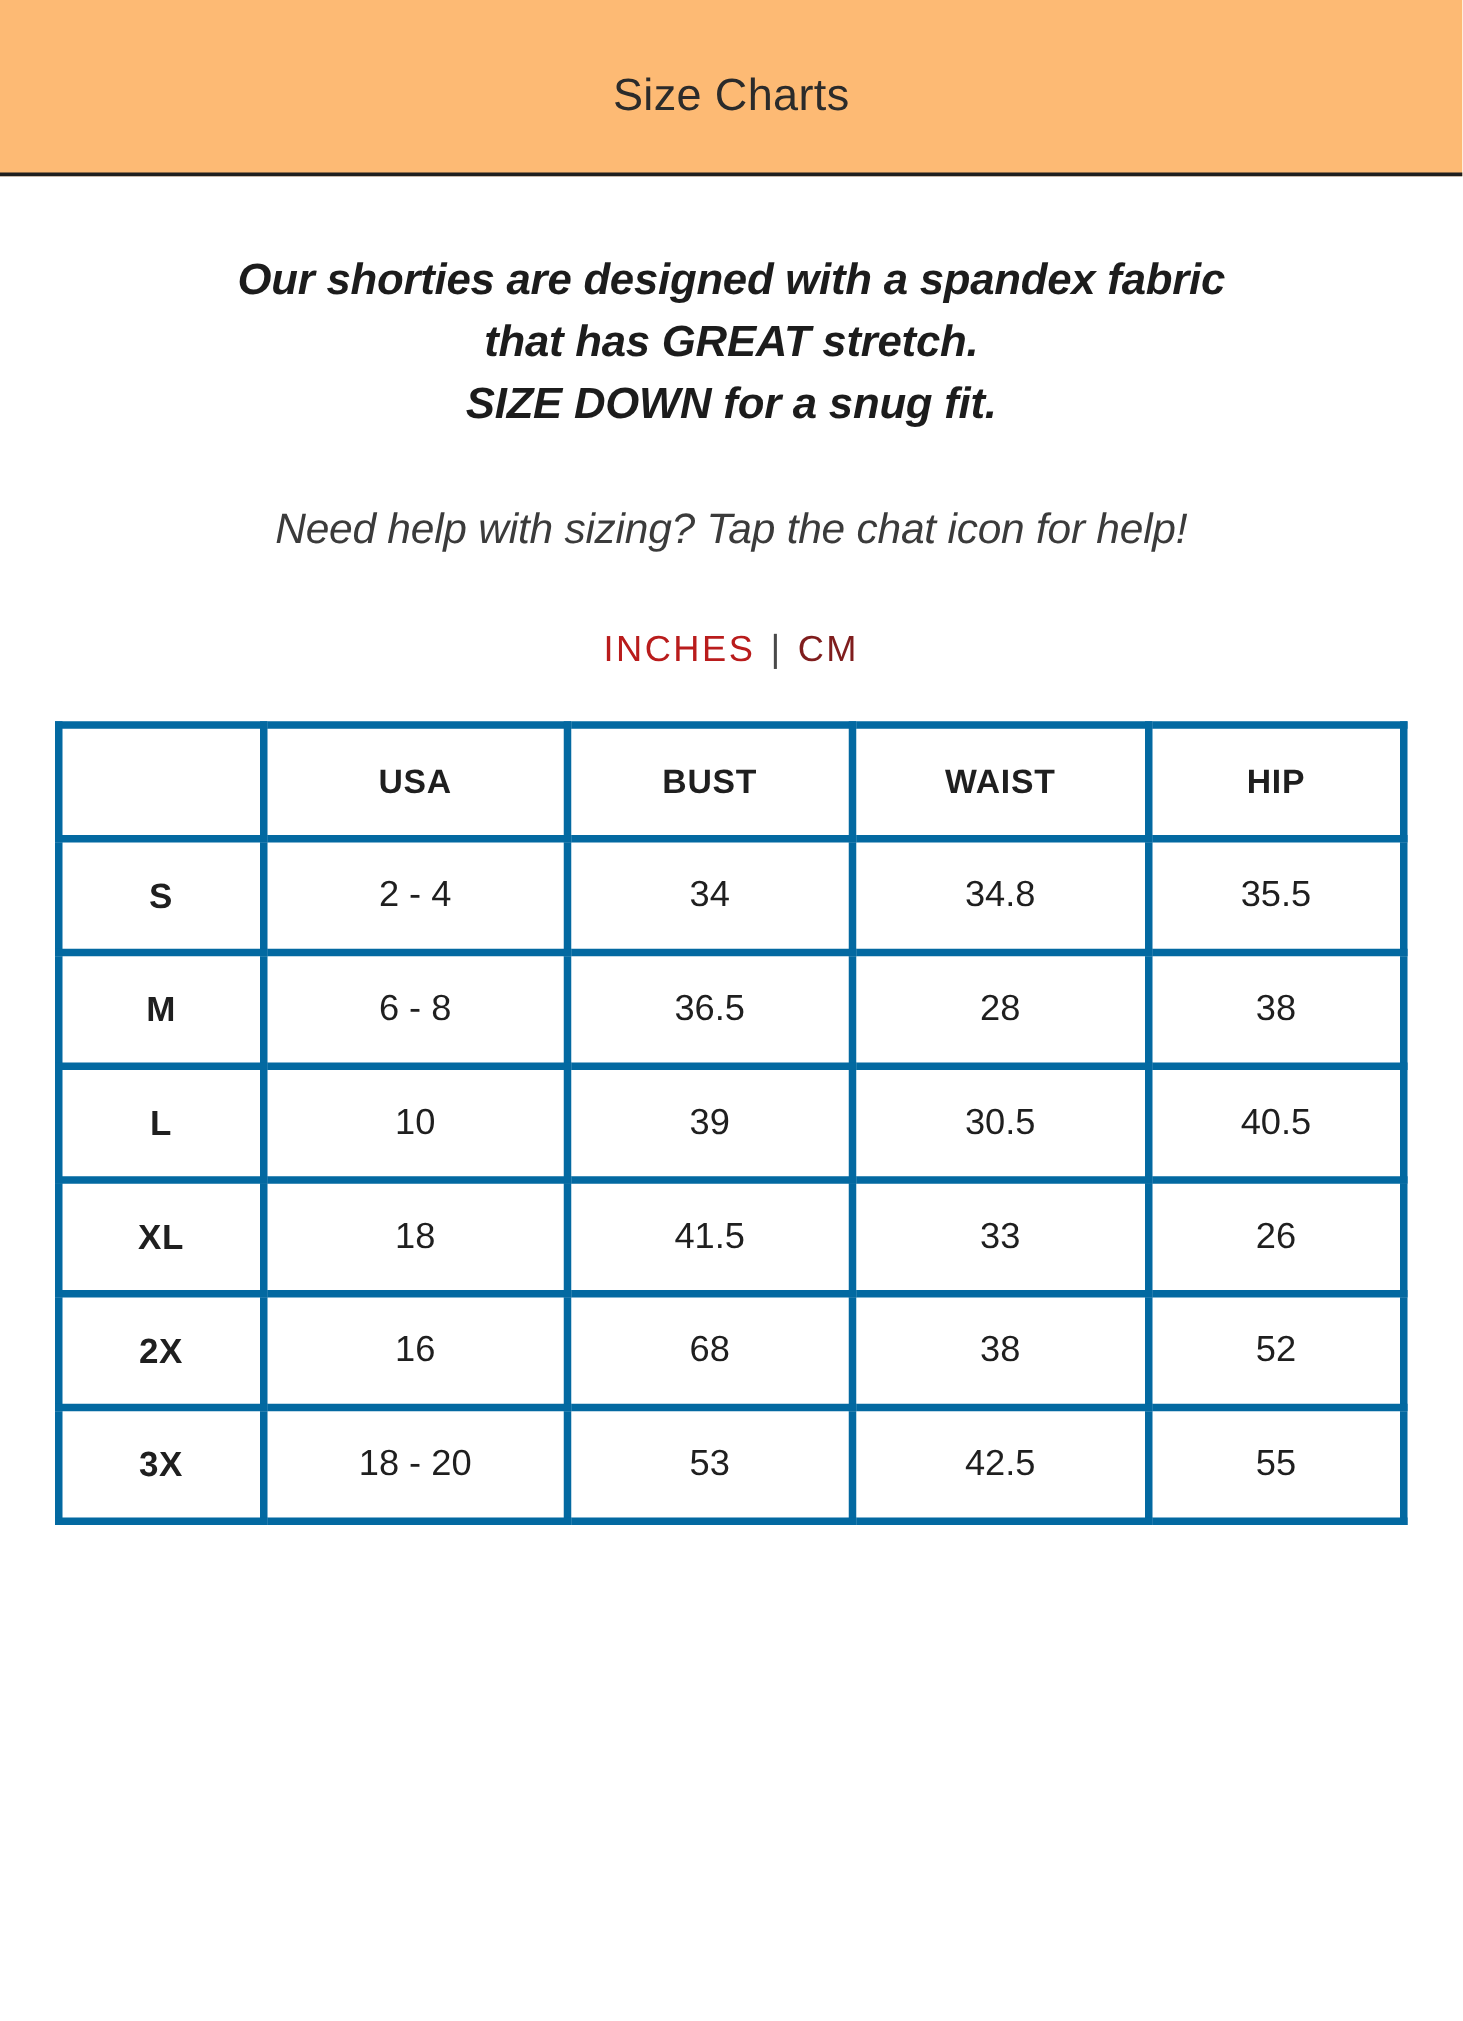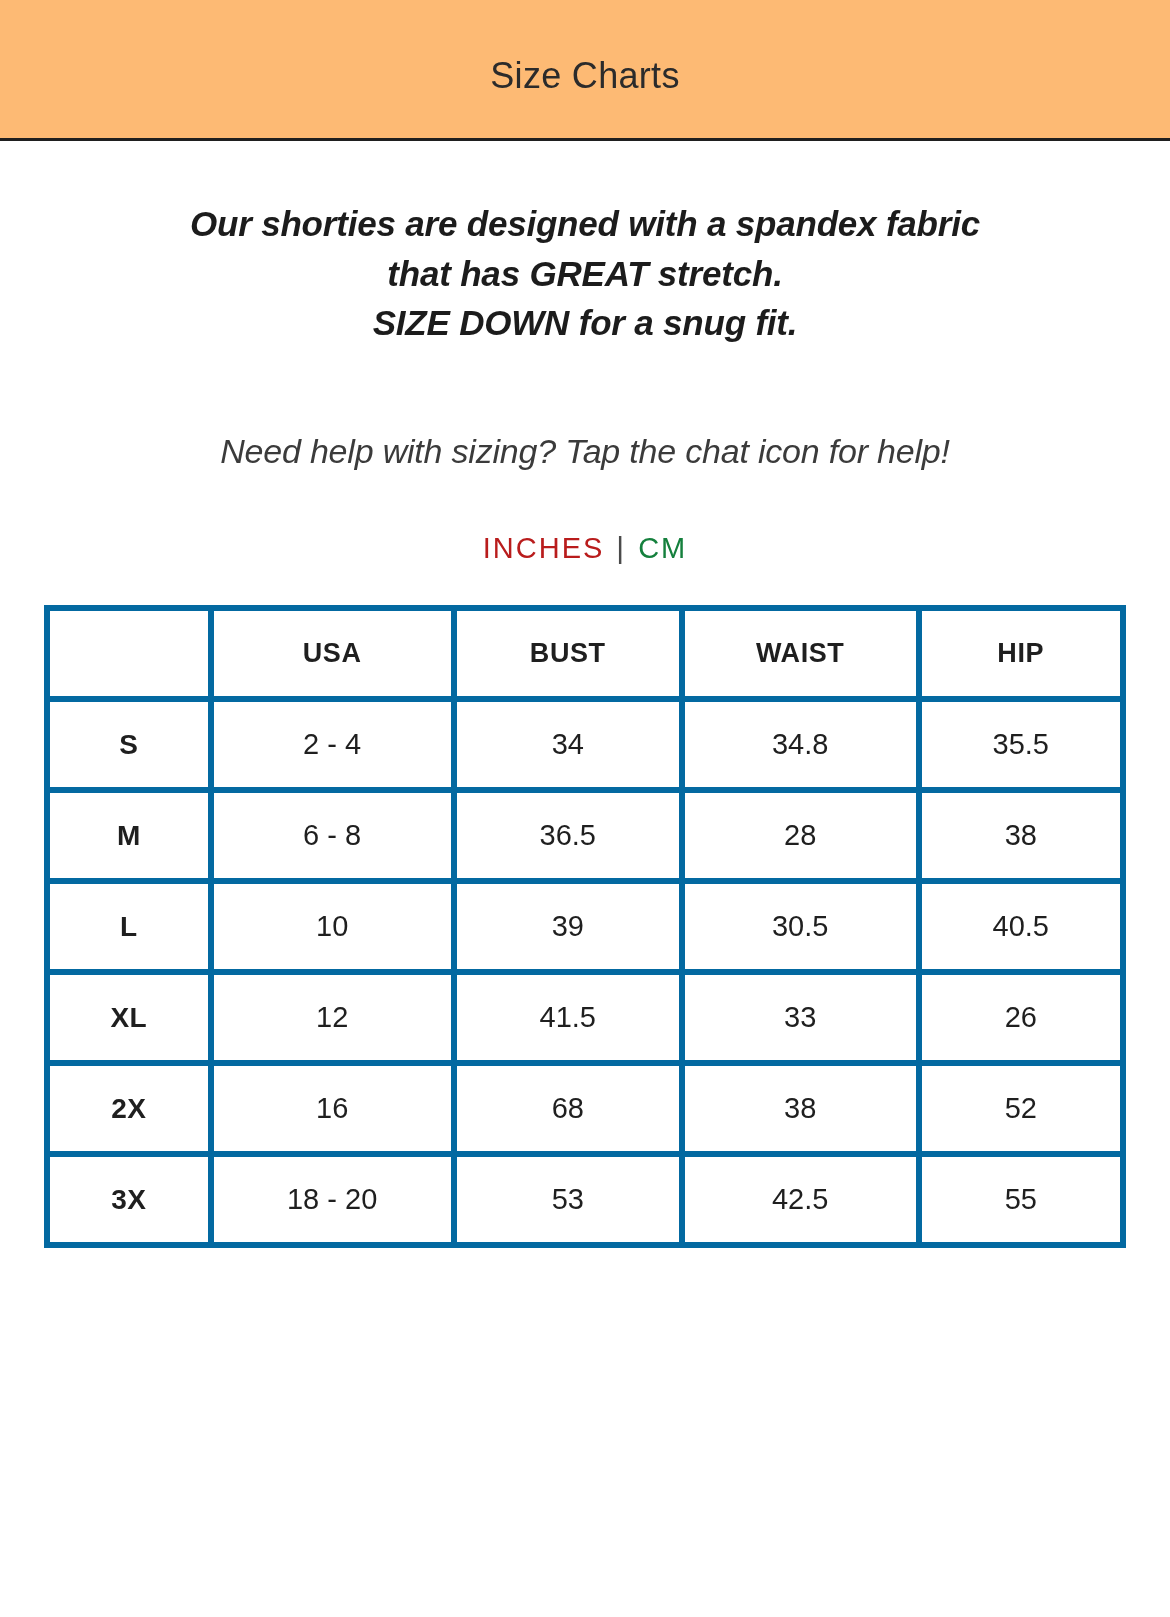--- a/index.html
+++ b/index.html
@@ -58,21 +58,21 @@
   .intro-line {
     font-style: italic;
     font-weight: bold;
     font-size: 35px;
     line-height: 1.42;
     color: #1c1c1c;
     letter-spacing: -0.2px;
   }
   .intro-line.l1 { padding: 0 8px; }
   .intro-help {
-    margin-top: 84px;
+    margin-top: 56px;
     font-style: italic;
     font-weight: 400;
     font-size: 34px;
     color: #3b3b3b;
     letter-spacing: -0.2px;
   }
 
   
   .units {
     margin-top: 60px;
@@ -83,21 +83,21 @@
   .units .u-inches {
     color: #b91c1c;
     cursor: pointer;
   }
   .units .u-sep {
     color: #4a4a4a;
     margin: 0 12px;
     font-size: 30px;
   }
   .units .u-cm {
-    color: #15803d;
+    color: #7f1d1d;
     cursor: pointer;
   }
 
   
   .table-wrap {
     margin: 40px auto 0 auto;
     width: 1082px;
     padding: 0 0 90px 0;
   }
   table.size-table {
@@ -187,21 +187,21 @@
         </tr>
         <tr>
           <th class="rowhead">L</th>
           <td>10</td>
           <td>39</td>
           <td>30.5</td>
           <td>40.5</td>
         </tr>
         <tr>
           <th class="rowhead">XL</th>
-          <td>12</td>
+          <td>18</td>
           <td>41.5</td>
           <td>33</td>
           <td>26</td>
         </tr>
         <tr>
           <th class="rowhead">2X</th>
           <td>16</td>
           <td>68</td>
           <td>38</td>
           <td>52</td>

